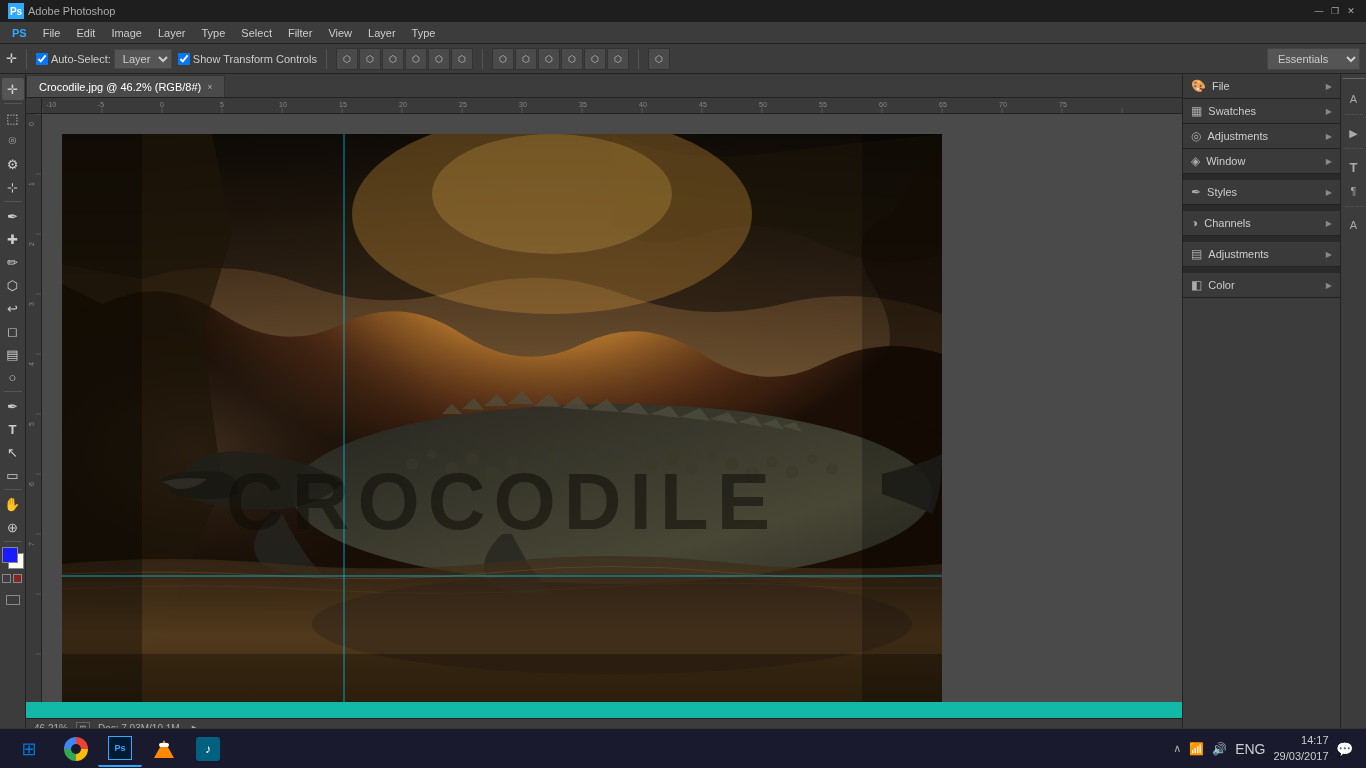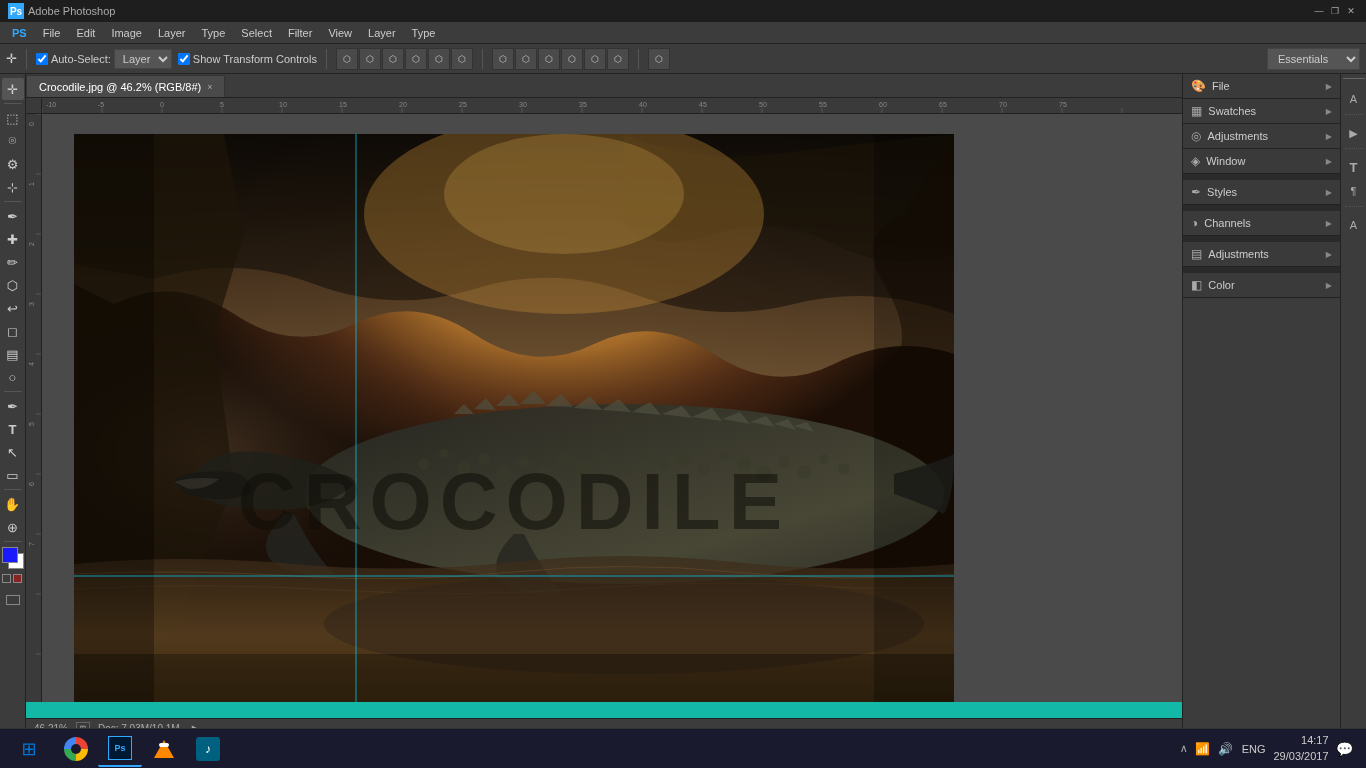--- a/index.html
+++ b/index.html
@@ -94,21 +94,21 @@
     }
     .ruler-corner {
       position: absolute; top: 0; left: 0; width: 16px; height: 16px;
       background: #3a3a3a; border-right: 1px solid #222; border-bottom: 1px solid #222;
     }
     #canvas-scroll {
       position: absolute; top: 16px; left: 16px; right: 0; bottom: 16px;
       background: #4a4a4a; overflow: hidden;
     }
     #canvas-inner {
-      position: absolute; top: 20px; left: 32px;
+      position: absolute; top: 20px; left: 20px;
       width: 880px; height: 580px;
     }
     
     .croc-scene {
       width: 100%; height: 100%; position: relative;
     }
 
     
     #statusbar {
       height: 20px; background: #3c3c3c; border-top: 1px solid #222;
@@ -628,20 +628,20 @@
   </div>
 
   <div class="taskbar-app">
     <div style="width:24px;height:24px;background:#006080;border-radius:3px;display:flex;align-items:center;justify-content:center;font-size:12px;color:#fff;">♪</div>
   </div>
 
   <div class="taskbar-right">
     <span style="font-size:11px;color:#aaa;cursor:pointer;">∧</span>
     <span style="font-size:12px;color:#ccc;cursor:pointer;">📶</span>
     <span style="font-size:12px;color:#ccc;cursor:pointer;">🔊</span>
-    <span style="font-size:11px;color:#ccc;">ENG</span>
+    <span style="font-size:14px;color:#ccc;">ENG</span>
     <div class="taskbar-time">
       <div>14:17</div>
       <div>29/03/2017</div>
     </div>
     <span style="font-size:14px;color:#ccc;cursor:pointer;">💬</span>
   </div>
 </div>
 
 </body></html>

